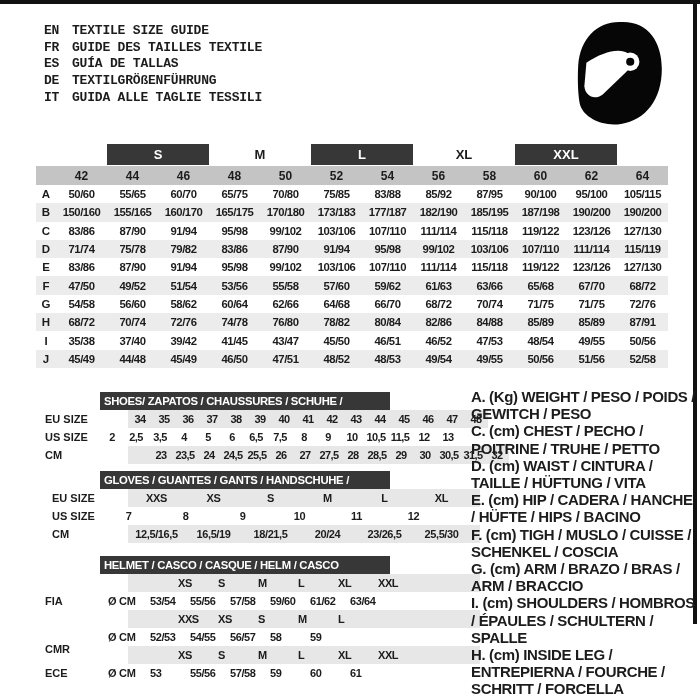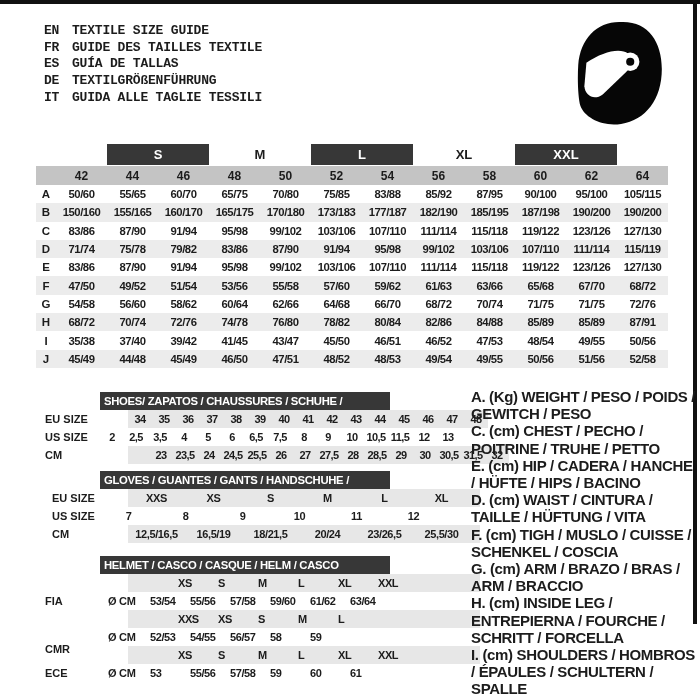--- a/index.html
+++ b/index.html
@@ -403,21 +403,21 @@
       <span class="hcell">55/56</span>
       <span class="hcell">57/58</span>
       <span class="hcell">59</span>
       <span class="hcell">60</span>
       <span class="hcell">61</span>
     </div>
 
   <div class="legend">
       <span class="legend-line">A. (Kg) WEIGHT / PESO / POIDS / GEWITCH / PESO</span>
       <span class="legend-line">C. (cm) CHEST / PECHO / POITRINE / TRUHE / PETTO</span>
+      <span class="legend-line">D. (cm) WAIST / CINTURA / TAILLE / HÜFTUNG / VITA</span>
       <span class="legend-line">E. (cm) HIP / CADERA / HANCHE / HÜFTE / HIPS / BACINO</span>
-      <span class="legend-line">D. (cm) WAIST / CINTURA / TAILLE / HÜFTUNG / VITA</span>
       <span class="legend-line">F. (cm) TIGH / MUSLO / CUISSE / SCHENKEL / COSCIA</span>
       <span class="legend-line">G. (cm) ARM / BRAZO / BRAS / ARM / BRACCIO</span>
+      <span class="legend-line">I. (cm) SHOULDERS / HOMBROS / ÉPAULES / SCHULTERN / SPALLE</span>
       <span class="legend-line">H. (cm) INSIDE LEG / ENTREPIERNA / FOURCHE / SCHRITT / FORCELLA</span>
-      <span class="legend-line">I. (cm) SHOULDERS / HOMBROS / ÉPAULES / SCHULTERN / SPALLE</span>
       <span class="legend-line">J. (cm) BACK / ESPALDA / DOS / ZURÜCK / INDIETRO</span>
     </div>
 </div>
 
 </body></html>

